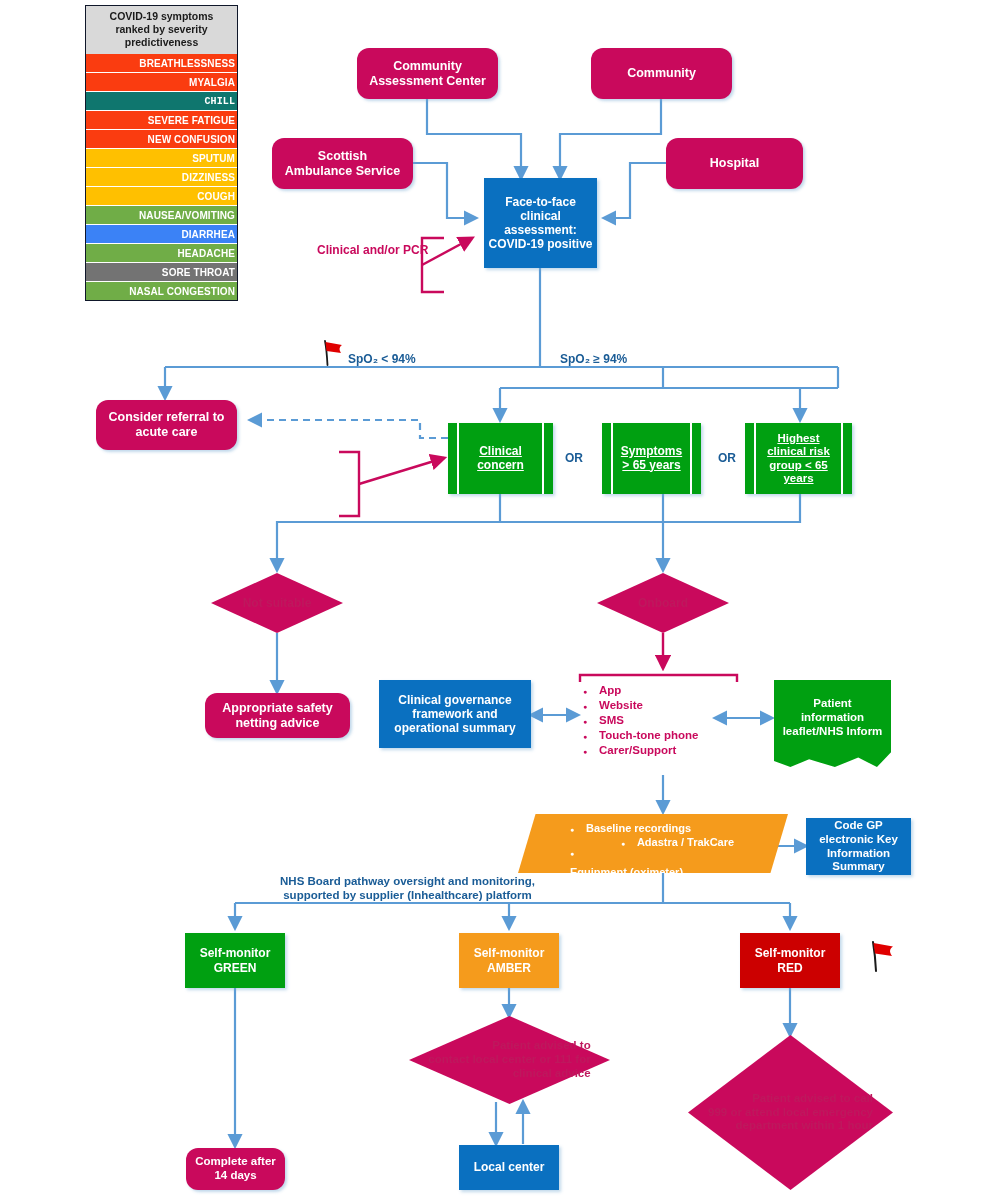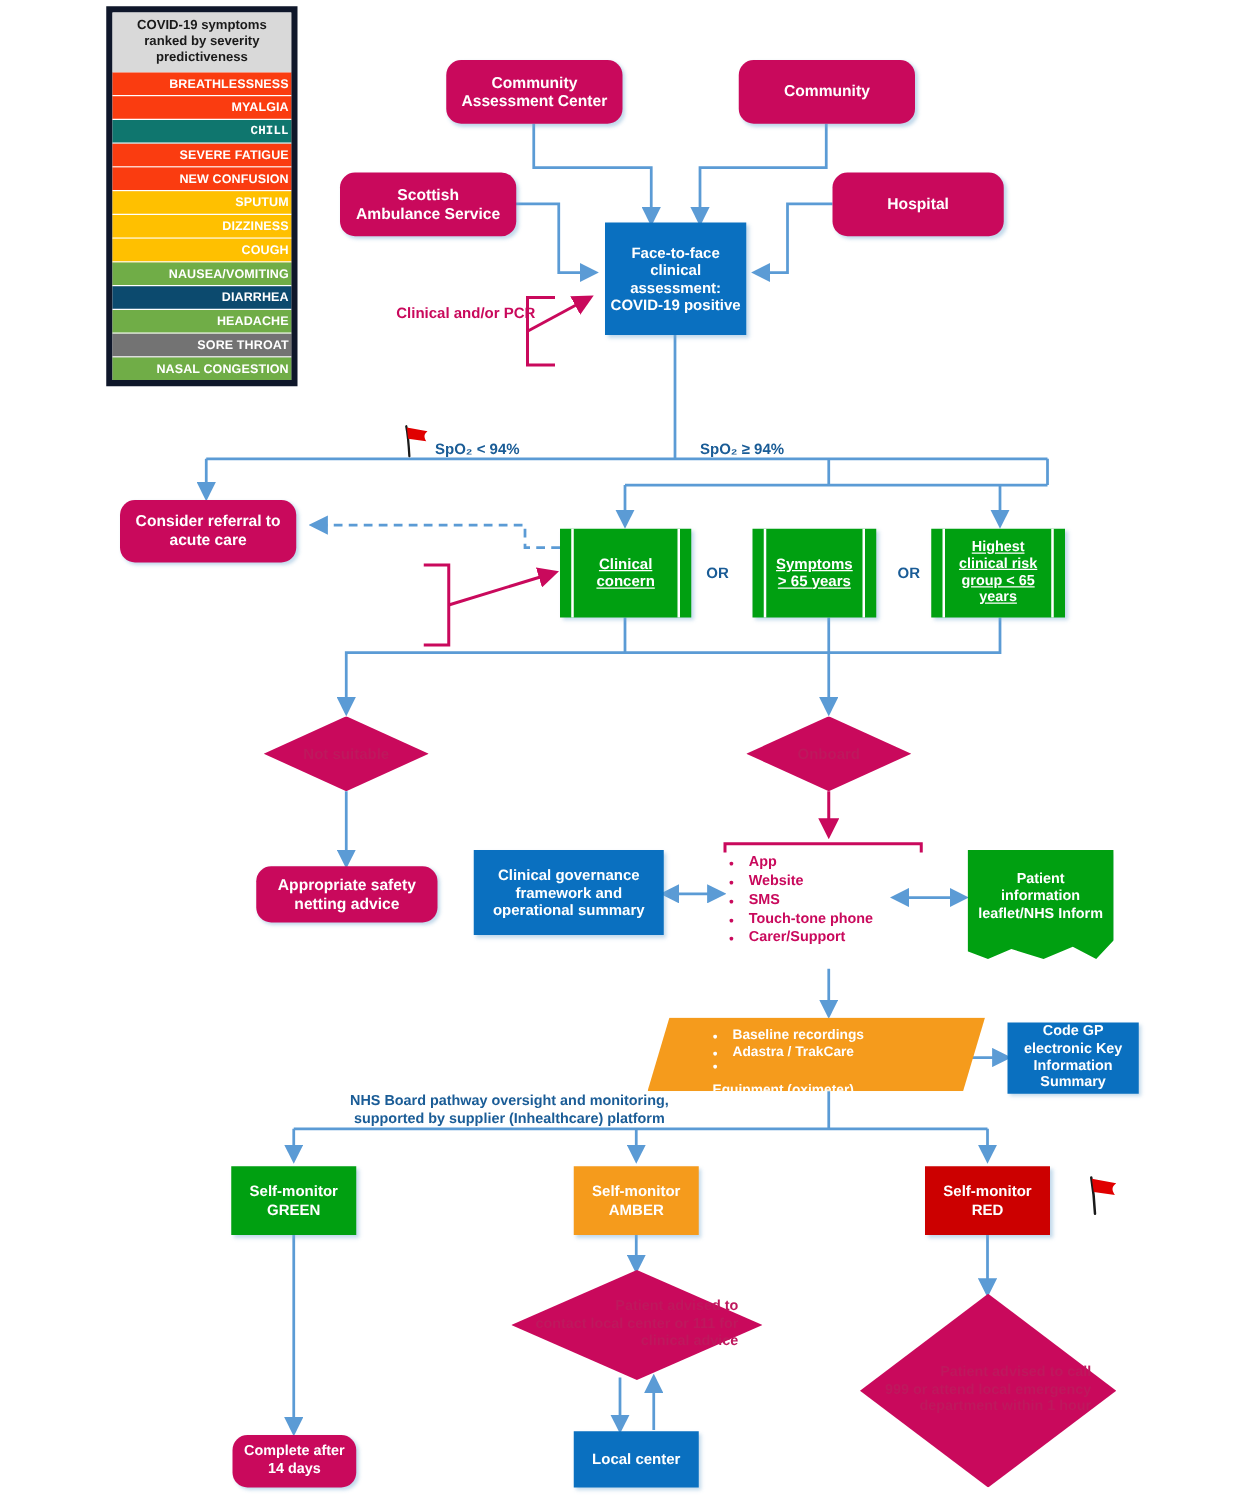--- a/index.html
+++ b/index.html
@@ -117,21 +117,21 @@
   }
   .lbl-blue { color: #1a5c96; }
   .lbl-pink { color: #c9095c; }
 
   
   #legend {
     position: absolute;
     left: 85px; top: 5px;
     width: 153px;
     z-index: 10;
-    border: 5px solid #0f172a;
+    border: 1px solid #0f172a;
   }
   #legend .lg-head {
     background: #d9d9d9;
     color: #1a1a1a;
     font-weight: bold;
     font-size: 10.5px;
     text-align: center;
     padding: 4px 6px 5px 6px;
     line-height: 1.25;
   }
@@ -242,21 +242,21 @@
     <div id="legend-rows">
         <div class="lg-row" style="background: rgb(250, 60, 16);">BREATHLESSNESS</div>
         <div class="lg-row" style="background: rgb(250, 60, 16);">MYALGIA</div>
         <div class="lg-row" style="background: #0f766e; font-family: Liberation Mono, monospace;">CHILL</div>
         <div class="lg-row" style="background: rgb(250, 60, 16);">SEVERE FATIGUE</div>
         <div class="lg-row" style="background: rgb(250, 60, 16);">NEW CONFUSION</div>
         <div class="lg-row" style="background: rgb(255, 192, 0);">SPUTUM</div>
         <div class="lg-row" style="background: rgb(255, 192, 0);">DIZZINESS</div>
         <div class="lg-row" style="background: rgb(255, 192, 0);">COUGH</div>
         <div class="lg-row" style="background: rgb(112, 173, 71);">NAUSEA/VOMITING</div>
-        <div class="lg-row" style="background: #0c4a6e;">DIARRHEA</div>
+        <div class="lg-row" style="background: #3b82f6;">DIARRHEA</div>
         <div class="lg-row" style="background: rgb(112, 173, 71);">HEADACHE</div>
         <div class="lg-row" style="background: #737373;">SORE THROAT</div>
         <div class="lg-row" style="background: rgb(112, 173, 71); border-bottom: none;">NASAL CONGESTION</div>
       </div>
   </div>
 
   <div class="node pink" style="left:357px;top:48px;width:141px;height:51px;font-size:12.5px;">Community
 Assessment Center</div>
 
   <div class="node pink" style="left:591px;top:48px;width:141px;height:51px;font-size:12.5px;">Community</div>
@@ -360,21 +360,21 @@
 leaflet/NHS Inform</div>
   </div>
 
   <div class="parallelogram" style="left:518px;top:814px;width:270px;height:59px;">
     <div class="bullets white-bullets" style="left:52px;top:8px;width:215px;position:absolute;">
       <ul id="baseline-items">
           <li style="font-size: 11px; margin-bottom: 2px;">
             <span class="bdot" style="font-size: 7px;">●</span>
             <span>Baseline recordings</span>
           </li>
-          <li style="font-size: 11px; margin-bottom: 2px;">
+          <li style="font-size: 11px; margin-bottom: 2px; justify-content: center;">
             <span class="bdot" style="font-size: 7px;">●</span>
             <span>Adastra / TrakCare</span>
           </li>
           <li style="font-size: 11px; margin-bottom: 2px; flex-direction: column;">
             <span class="bdot" style="font-size: 7px;">●</span>
             <span>Equipment (oximeter)</span>
           </li>
         </ul>
     </div>
   </div>

